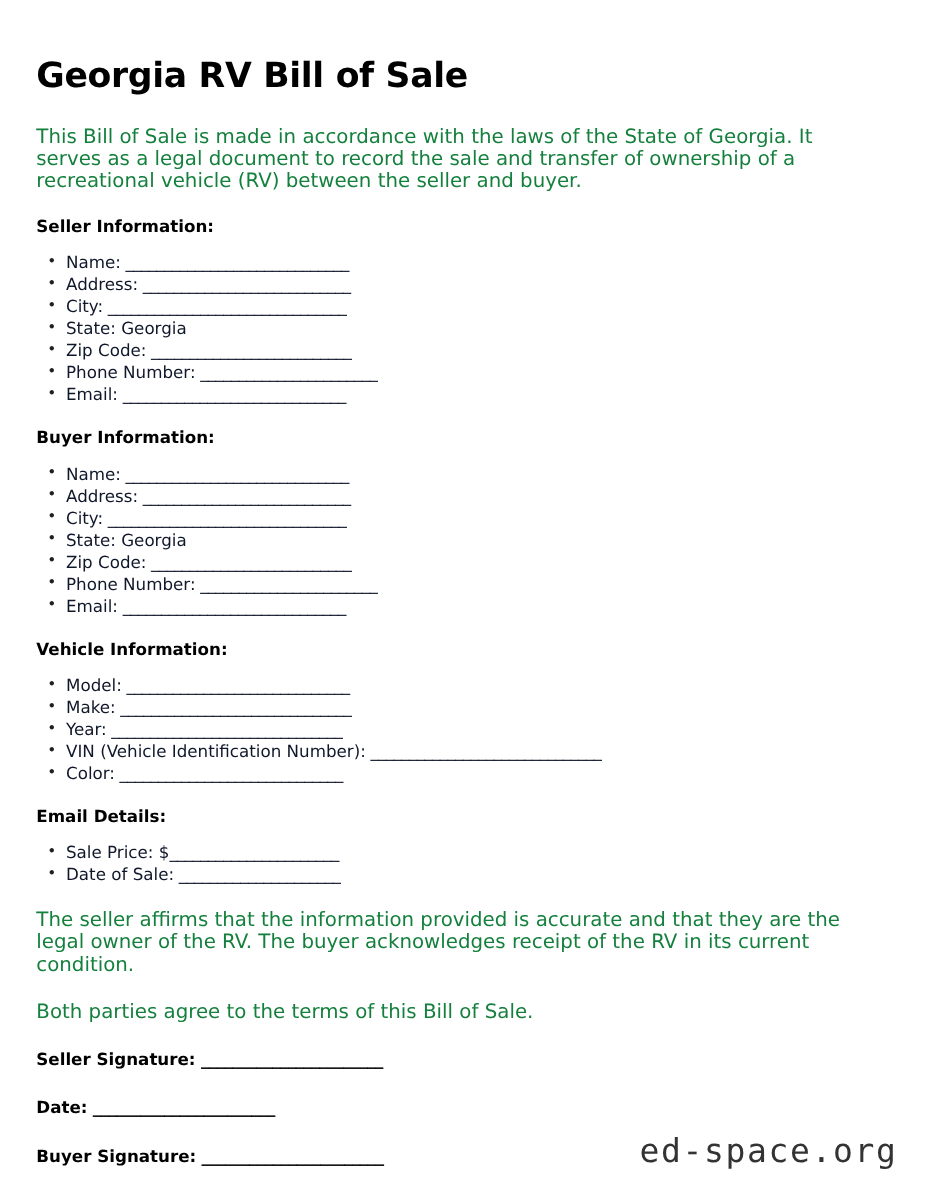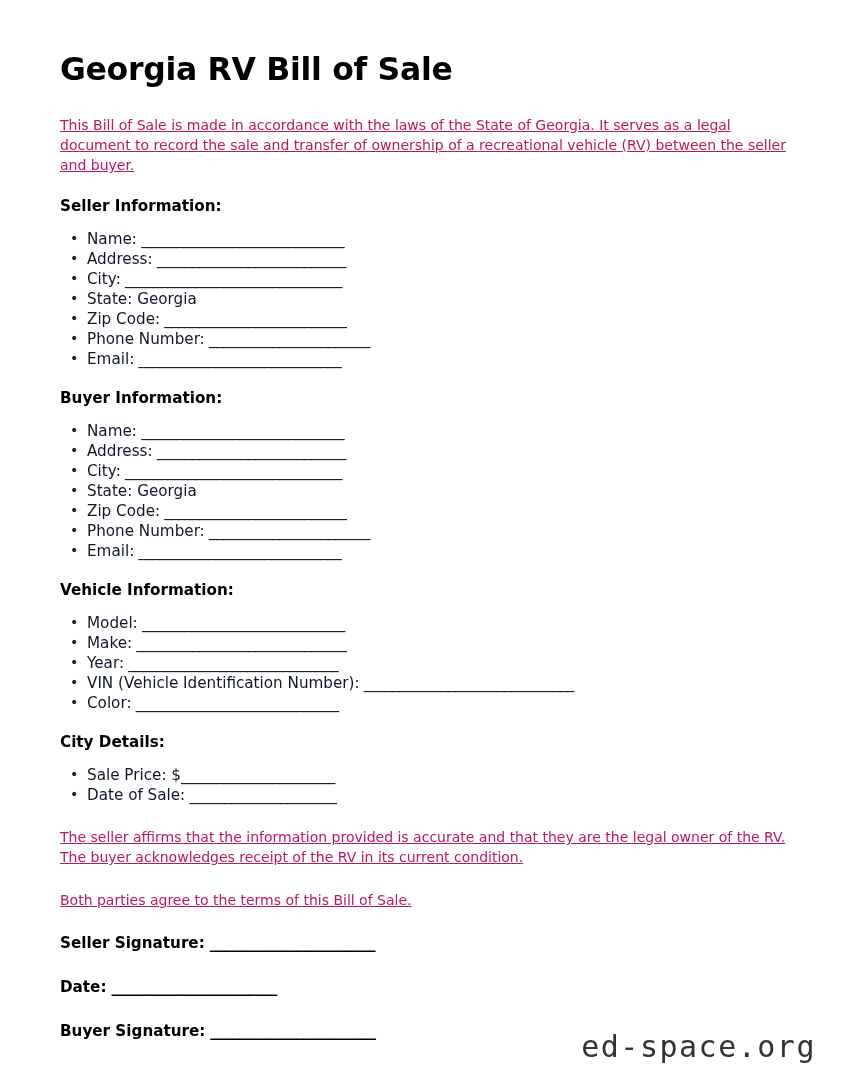--- a/index.html
+++ b/index.html
@@ -17,37 +17,36 @@
     overflow: hidden;
   }
   .page {
     position: absolute;
     left: 0;
     top: 0;
     width: 844px;
     height: 1092px;
     background: #ffffff;
     box-sizing: border-box;
-    padding: 52px 48px 0 60px;
+    padding: 52px 48px 0 33px;
   }
   .doc-title {
     font-size: 31.5px;
     font-weight: bold;
     letter-spacing: -0.3px;
     line-height: 1.1;
     margin: 0 0 28px 0;
     color: #000000;
   }
   p.para {
-    font-size: 14px;
+    font-size: 18px;
     line-height: 20.2px;
     margin: 0 0 0 0;
-    color: #be185d;
+    color: #15803d;
     max-width: 752px;
-    text-decoration: underline;
   }
   .section-head {
     font-size: 15.2px;
     font-weight: bold;
     color: #000000;
     margin: 0;
     padding: 0;
   }
   ul.fields {
     list-style: none;
@@ -141,21 +140,21 @@
   <ul class="fields" id="vehicle-list">
       <li><span>Model:</span><span class="blank"> _____________________________</span></li>
       <li><span>Make:</span><span class="blank"> ______________________________</span></li>
       <li><span>Year:</span><span class="blank"> ______________________________</span></li>
       <li><span>VIN (Vehicle Identification Number):</span><span class="blank"> ______________________________</span></li>
       <li><span>Color:</span><span class="blank"> _____________________________</span></li>
     </ul>
 
   <div class="sp-d"></div>
 
-  <h2 class="section-head">City Details:</h2>
+  <h2 class="section-head">Email Details:</h2>
   <div class="sp-b"></div>
   <ul class="fields" id="sale-list">
       <li><span>Sale Price: $</span><span class="blank">______________________</span></li>
       <li><span>Date of Sale:</span><span class="blank"> _____________________</span></li>
     </ul>
 
   <div class="sp-e"></div>
 
   <p class="para">The seller affirms that the information provided is accurate and that they are the legal owner of the RV. The buyer acknowledges receipt of the RV in its current condition.</p>
 

